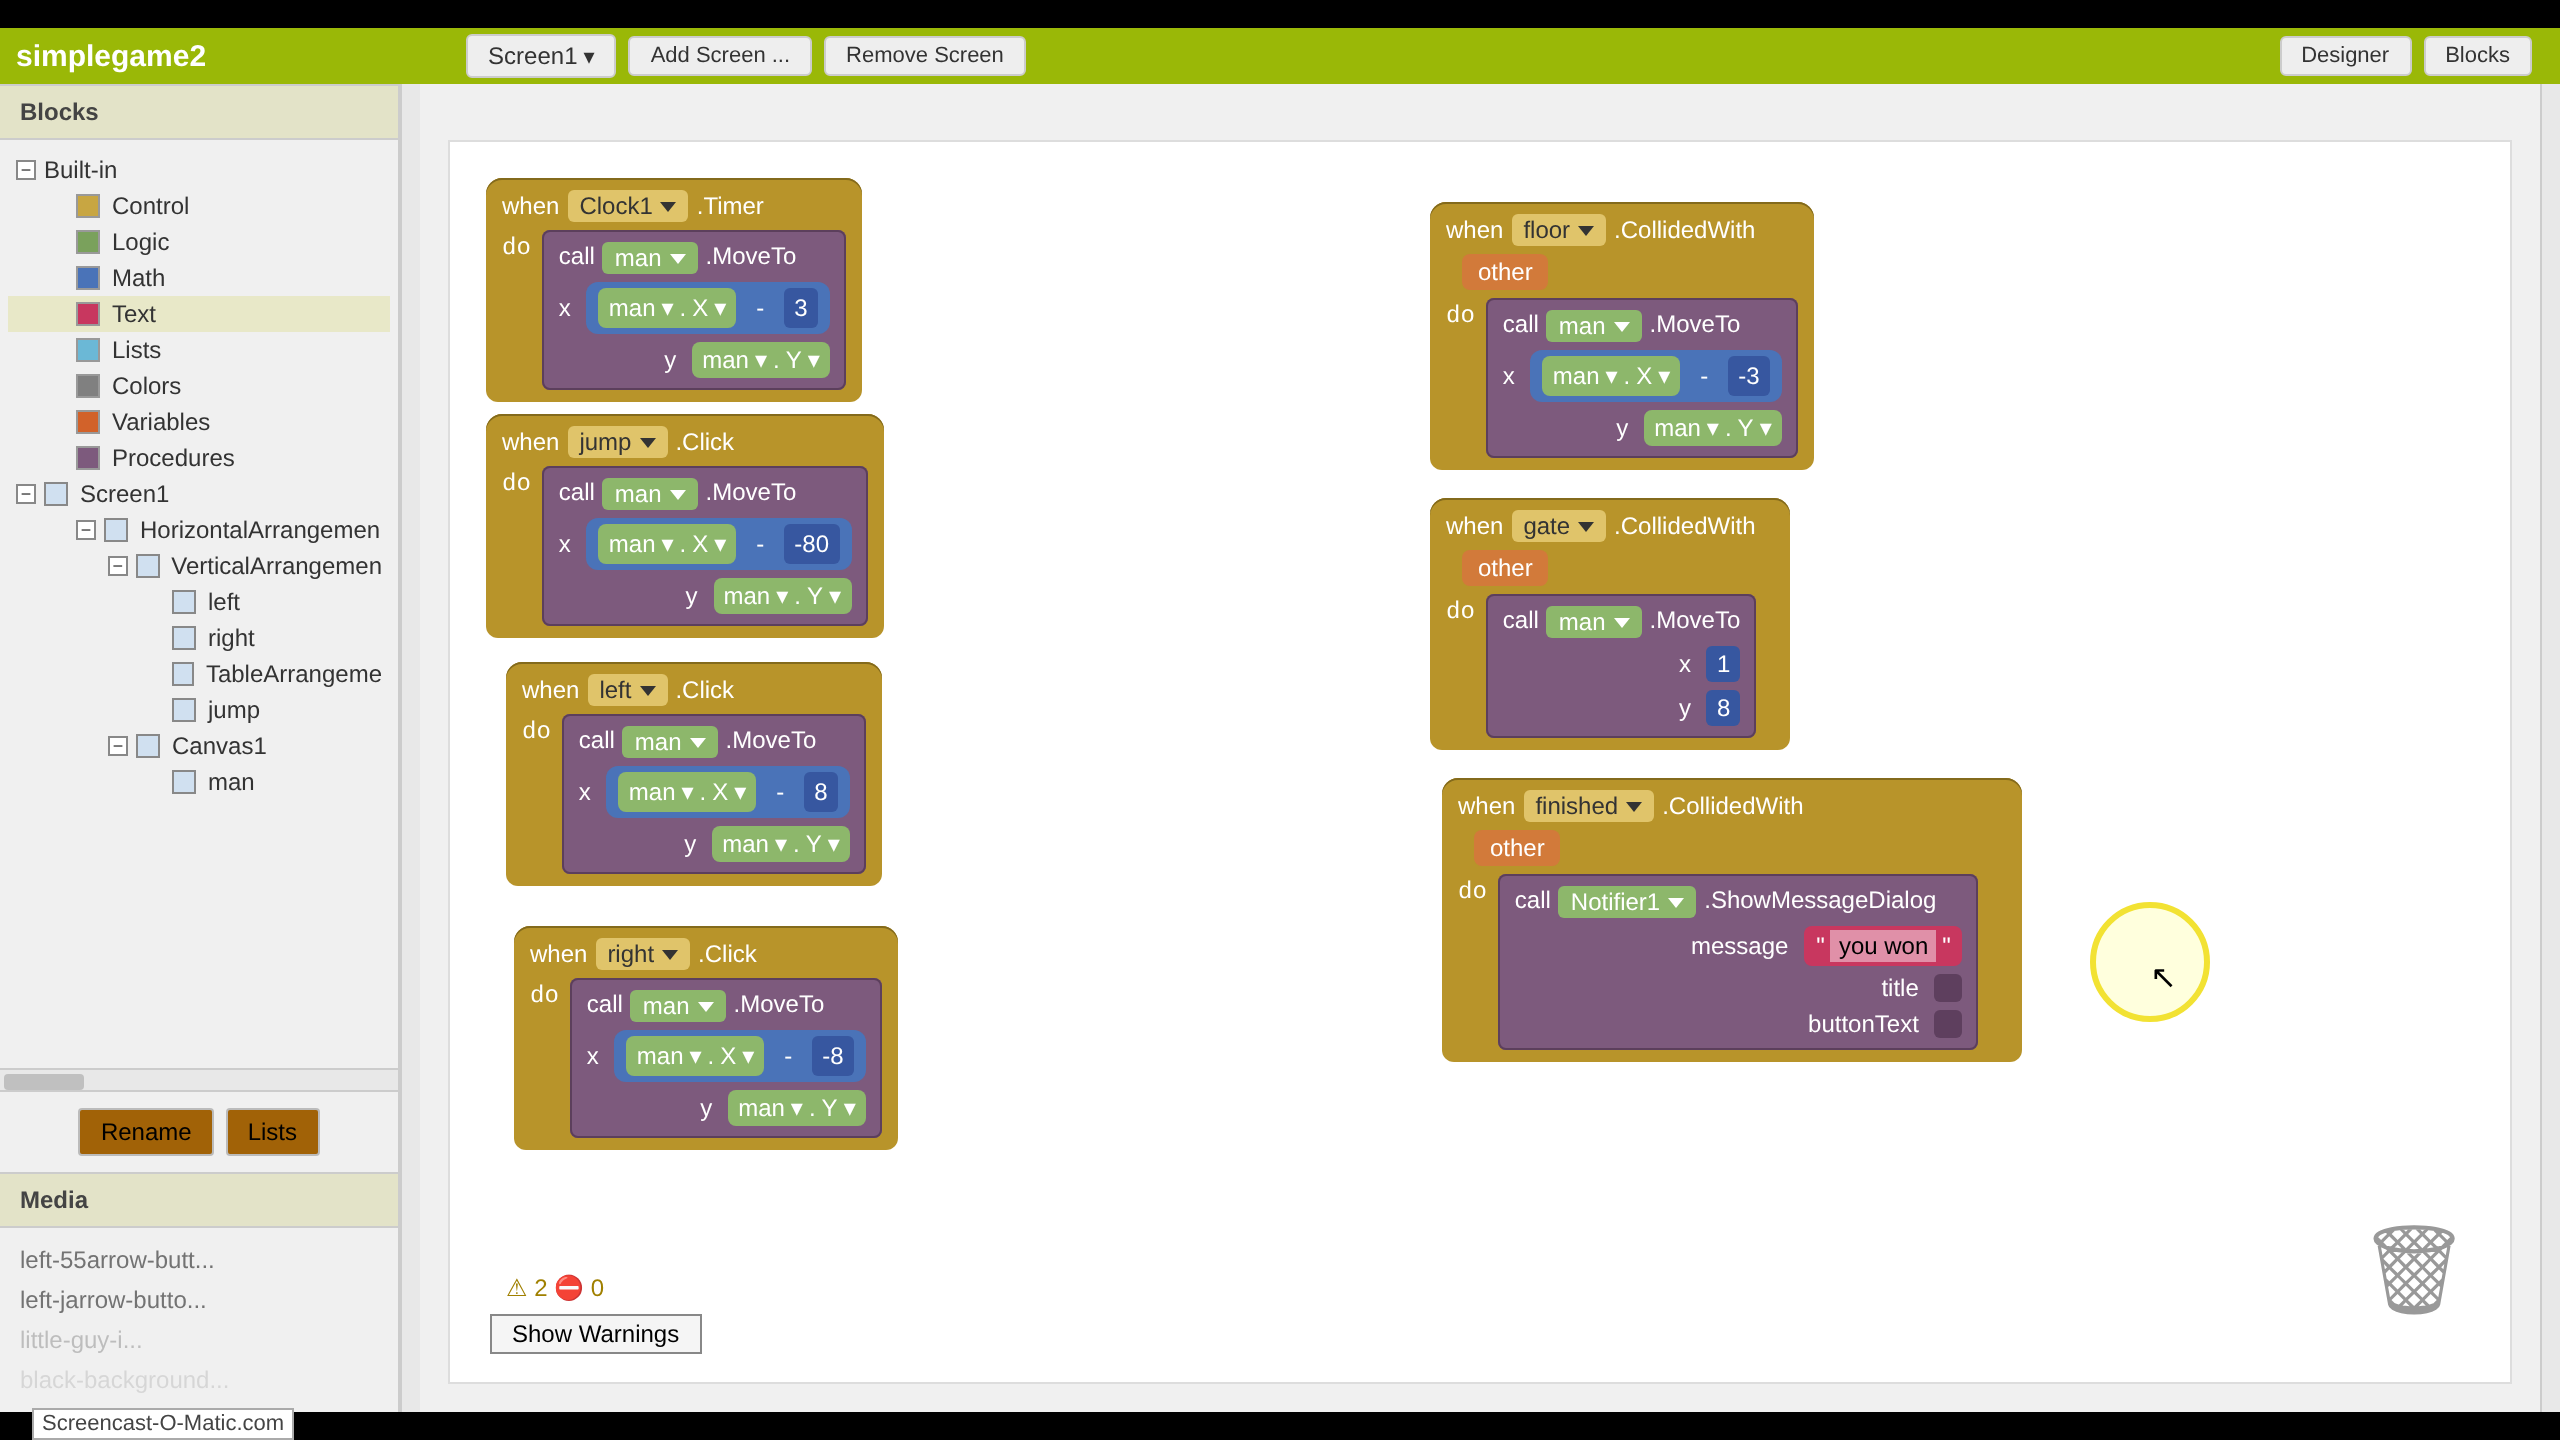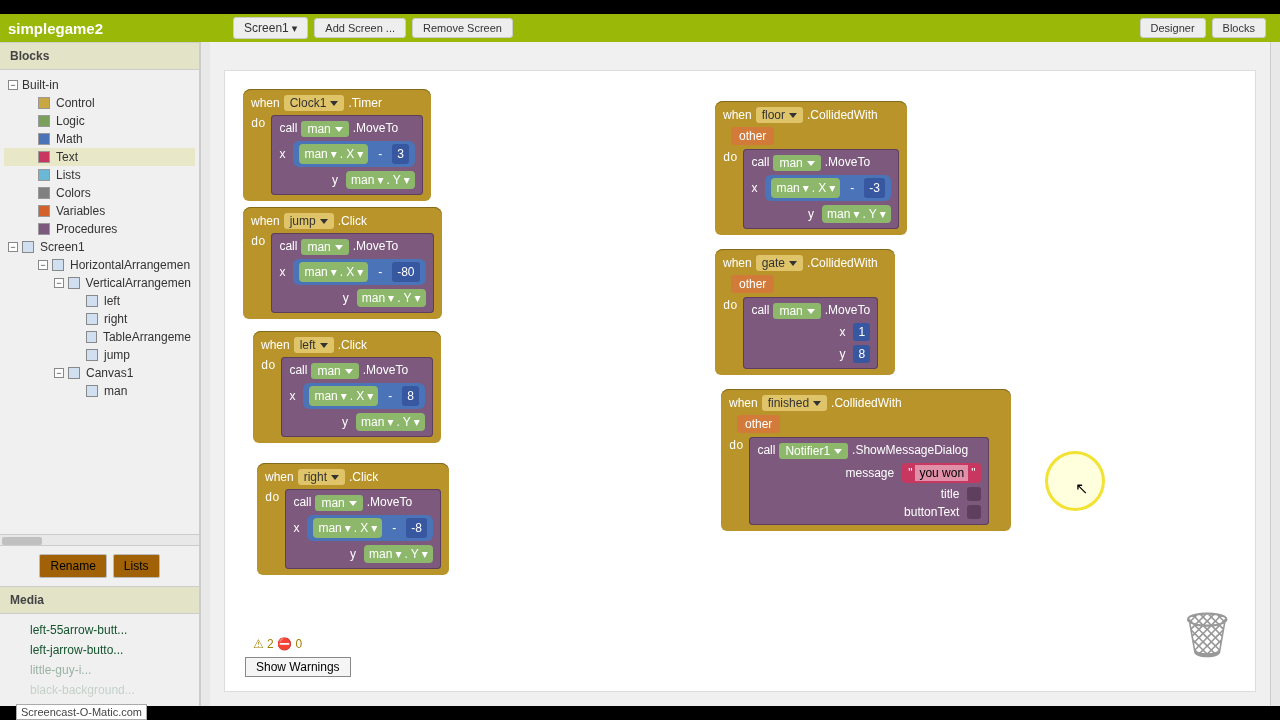--- a/index.html
+++ b/index.html
@@ -17,21 +17,21 @@
 .tree-box { width: 12px; height: 12px; border: 1px solid #999; margin-right: 6px; display: inline-block; }
 .tree-indent-2 { padding-left: 34px; }
 .tree-indent-3 { padding-left: 50px; }
 .tree-indent-5 { padding-left: 82px; }
 .tree-icon { width: 12px; height: 12px; margin-right: 6px; display: inline-block; background: #d0e0f0; border: 1px solid #888; }
 .tree-expander { width: 10px; height:10px; border:1px solid #888; font-size:9px; line-height:8px; text-align:center; margin-right:4px; background:#fff; display:inline-block;}
 .sidebar-scroll-dummy { height: 12px; background: #e8e8e8; border-top:1px solid #ccc; border-bottom:1px solid #ccc; position:relative;}
 .sidebar-scroll-dummy::before{content:"";position:absolute;left:2px;top:2px;height:8px;width:40px;background:#c0c0c0;border-radius:2px;}
 .sidebar-buttons { display: flex; justify-content: center; padding: 8px; gap: 6px; }
 .sidebar-buttons button { padding: 4px 10px; border: 1px solid #bbb; background: #a16207; border-radius: 2px; cursor: pointer; }
-.media-list { padding: 6px 10px; color: #14532d; margin-left: 20px; }
+.media-list { padding: 6px 10px; color: #737373; }
 .media-list div { padding: 3px 0; overflow: hidden; white-space: nowrap; text-overflow: ellipsis; cursor:pointer;}
 .viewer-area { flex: 1; background: #f0f0f0; position: relative; }
 .viewer-hdr { padding: 6px 10px; font-weight: bold; color: #444; }
 .canvas-bg { position: absolute; left: 14px; right: 14px; top: 28px; bottom: 14px; background: #fff; border: 1px solid #ddd; }
 .block-stack { position: absolute; }
 
 .hat { background: #b8942a; border-radius: 8px 8px 6px 6px; padding: 6px 8px; color: #fff; width: fit-content; min-width: 180px; box-shadow: 0 1px 0 #836a1c inset; }
 .hat-row { display: flex; align-items: center; gap: 4px; }
 .dd { background: #e0c46a; color: #333; padding: 1px 6px; border-radius: 3px; display: inline-flex; align-items: center; }
 .dd.green { background: #8db76b; color:#fff; }

